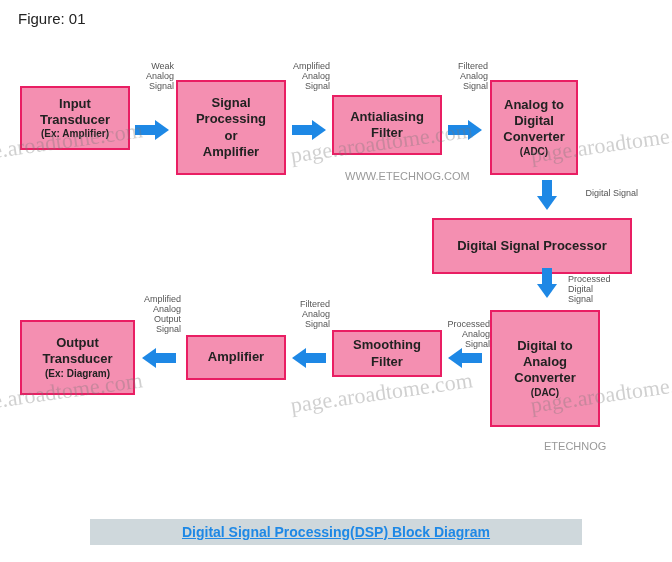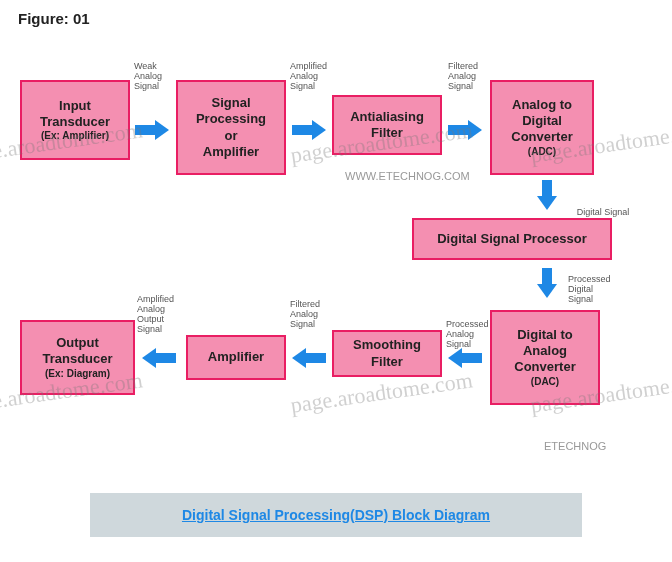--- a/index.html
+++ b/index.html
@@ -1,38 +1,38 @@
 <!DOCTYPE html>
 <html><head>
 <meta charset="utf-8">
 <style>
 body{margin:0;padding:0;font-family:Arial,sans-serif;background:#fff;width:672px;height:562px;position:relative;overflow:hidden}
-.title{position:absolute;top:10px;left:18px;font-weight:bold;font-size:15px;color:#222}
+.title{position:absolute;top:10px;left:18px;font-weight:normal;font-size:15px;color:#222}
 .box{position:absolute;background:#f48fb1;border:2px solid #e91e63;display:flex;flex-direction:column;align-items:center;justify-content:center;text-align:center;font-size:13px;font-weight:bold;color:#222;padding:4px;box-sizing:border-box;line-height:1.25}
 .box .sub{font-size:10px;font-weight:bold}
 .arrow{position:absolute;color:#1e88e5;font-size:26px;display:flex;align-items:center;justify-content:center}
 .arrow.right::before{content:'';display:inline-block;width:20px;height:10px;background:#1e88e5}
 .arrow.right::after{content:'';display:inline-block;border-left:14px solid #1e88e5;border-top:10px solid transparent;border-bottom:10px solid transparent}
 .arrow.down::before{content:'';display:block;width:10px;height:16px;background:#1e88e5;margin:0 auto}
 .arrow.down::after{content:'';display:block;border-top:14px solid #1e88e5;border-left:10px solid transparent;border-right:10px solid transparent;margin:0 auto}
 .arrow.down{flex-direction:column}
 .arrow.left::before{content:'';display:inline-block;border-right:14px solid #1e88e5;border-top:10px solid transparent;border-bottom:10px solid transparent}
 .arrow.left::after{content:'';display:inline-block;width:20px;height:10px;background:#1e88e5}
-.lbl{position:absolute;font-size:9px;color:#555;line-height:1.1;text-align:left}
-.caption-bar{position:absolute;bottom:25px;left:90px;right:90px;background:#cfd8dc;padding:13px;text-align:center}
+.lbl{position:absolute;font-size:9px;color:#555;line-height:1.1;text-align:right}
+.caption-bar{position:absolute;bottom:17px;left:90px;right:90px;background:#cfd8dc;padding:4px;text-align:center}
 .caption{color:#1e88e5;text-decoration:underline;font-size:14px;font-weight:bold}
 .watermark{position:absolute;font-size:22px;color:rgba(120,120,120,0.35);transform:rotate(-8deg);pointer-events:none;font-family:Georgia,serif}
 .small-wm{position:absolute;font-size:11px;color:#999}
 </style>
 </head>
 <body>
 
 <div class="title">Figure: 01</div>
 
-<div class="box" style="top:80px;left:20px;width:110px;height:80px">
+<div class="box" style="top:86px;left:20px;width:110px;height:64px">
   <span>Input</span>
   <span>Transducer</span>
   <span class="sub">(Ex: Amplifier)</span>
 </div>
 
 <div class="lbl" style="top:62px;left:134px;width:40px">Weak<br>Analog<br>Signal</div>
 <div class="arrow right" style="top:120px;left:135px"></div>
 
 <div class="box" style="top:80px;left:176px;width:110px;height:95px">
   <span>Signal</span>
@@ -45,40 +45,40 @@
 <div class="arrow right" style="top:120px;left:292px"></div>
 
 <div class="box" style="top:95px;left:332px;width:110px;height:60px">
   <span>Antialiasing</span>
   <span>Filter</span>
 </div>
 
 <div class="lbl" style="top:62px;left:448px;width:40px">Filtered<br>Analog<br>Signal</div>
 <div class="arrow right" style="top:120px;left:448px"></div>
 
-<div class="box" style="top:80px;left:490px;width:104px;height:95px">
+<div class="box" style="top:80px;left:490px;width:88px;height:95px">
   <span>Analog to</span>
   <span>Digital</span>
   <span>Converter</span>
   <span class="sub">(ADC)</span>
 </div>
 
 <div class="small-wm" style="top:170px;left:345px">WWW.ETECHNOG.COM</div>
 
-<div class="lbl" style="top:208px;left:568px;width:70px;text-align:center">Digital Signal</div>
+<div class="lbl" style="top:189px;left:568px;width:70px;text-align:right">Digital Signal</div>
 <div class="arrow down" style="top:180px;left:537px"></div>
 
-<div class="box" style="top:218px;left:412px;width:200px;height:42px">
+<div class="box" style="top:218px;left:432px;width:200px;height:56px">
   <span>Digital Signal Processor</span>
 </div>
 
 <div class="lbl" style="top:275px;left:568px;width:60px;text-align:left">Processed<br>Digital<br>Signal</div>
 <div class="arrow down" style="top:268px;left:537px"></div>
 
-<div class="box" style="top:310px;left:490px;width:110px;height:95px">
+<div class="box" style="top:310px;left:490px;width:110px;height:117px">
   <span>Digital to</span>
   <span>Analog</span>
   <span>Converter</span>
   <span class="sub">(DAC)</span>
 </div>
 
 <div class="lbl" style="top:320px;left:446px;width:44px">Processed<br>Analog<br>Signal</div>
 <div class="arrow left" style="top:348px;left:448px"></div>
 
 <div class="box" style="top:330px;left:332px;width:110px;height:47px">

